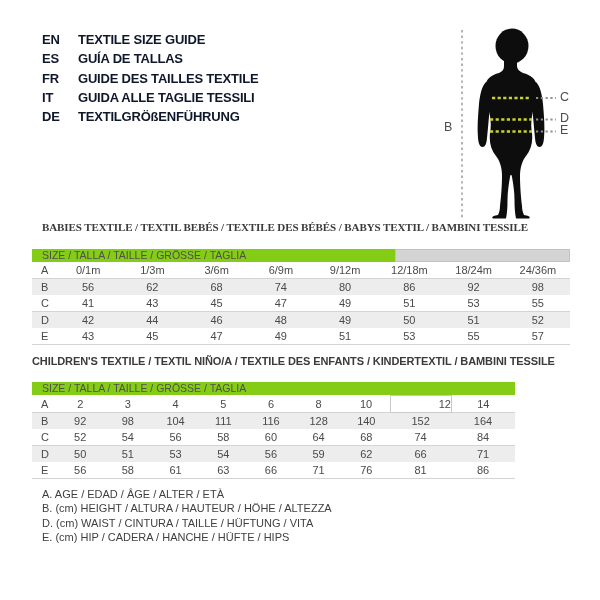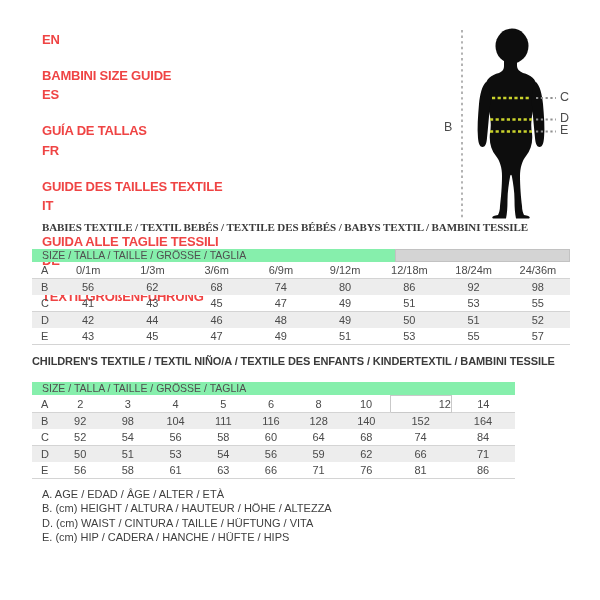--- a/index.html
+++ b/index.html
@@ -4,36 +4,36 @@
 <style>
   html,body{margin:0;padding:0;}
   body{
     width:600px;height:600px;position:relative;background:#ffffff;
     font-family:"Liberation Sans","DejaVu Sans",sans-serif;
     color:#3c3c3c;overflow:hidden;
   }
   
   #lang-list{position:absolute;left:42px;top:30px;}
   .lang-row{display:flex;line-height:19.3px;font-size:13px;font-weight:700;
-    letter-spacing:-0.2px;color:#ef4444;flex-direction:column;}
+    letter-spacing:-0.2px;color:#0f172a;}
   .lang-code{width:36px;flex:0 0 36px;}
   
   #figure-svg{position:absolute;left:440px;top:12px;}
   .measure-label{position:absolute;font-size:12.5px;color:#4c4c4c;line-height:13px;}
   #label-b{left:444px;top:121px;}
   #label-c{left:560px;top:91px;}
   #label-d{left:560px;top:112px;}
   #label-e{left:560px;top:124px;}
   
   .section-title{position:absolute;font-size:11px;font-weight:700;
     letter-spacing:-0.1px;color:#3b3b3b;white-space:nowrap;}
   #babies-title{left:42px;top:221px;font-family:Liberation Serif, serif;}
   #children-title{left:32px;top:355px;}
   
-  .size-bar{position:absolute;height:13px;background:#86efac;
+  .size-bar{position:absolute;height:13px;background:#84cc16;
     font-size:10.5px;line-height:13px;color:#4f4f4f;padding-left:10px;
     box-sizing:border-box;white-space:nowrap;}
   #babies-bar{left:32px;top:249px;width:538px;}
   #children-bar{left:32px;top:382px;width:483px;}
   .bar-right-patch{position:absolute;right:0;top:0;bottom:0;width:175px;
     background:#d4d4d4;border:1px solid #c2c2c2;box-sizing:border-box;}
   
   .size-table{position:absolute;border-collapse:collapse;table-layout:fixed;
     font-size:11px;color:#4a4a4a;}
   #babies-table{left:32px;top:262px;width:538px;}
@@ -48,21 +48,21 @@
   
   #legend{position:absolute;left:42px;top:487px;}
   .legend-line{font-size:11px;line-height:14.3px;color:#3f3f3f;white-space:nowrap;}
 </style>
 </head>
 <body>
 
 <div id="lang-list">
   <div class="lang-row">
     <span class="lang-code">EN</span>
-    <span class="lang-title">BAMBINI SIZE GUIDE</span>
+    <span class="lang-title">TEXTILE SIZE GUIDE</span>
   </div>
   <div class="lang-row">
     <span class="lang-code">ES</span>
     <span class="lang-title">GUÍA DE TALLAS</span>
   </div>
   <div class="lang-row">
     <span class="lang-code">FR</span>
     <span class="lang-title">GUIDE DES TAILLES TEXTILE</span>
   </div>
   <div class="lang-row">

